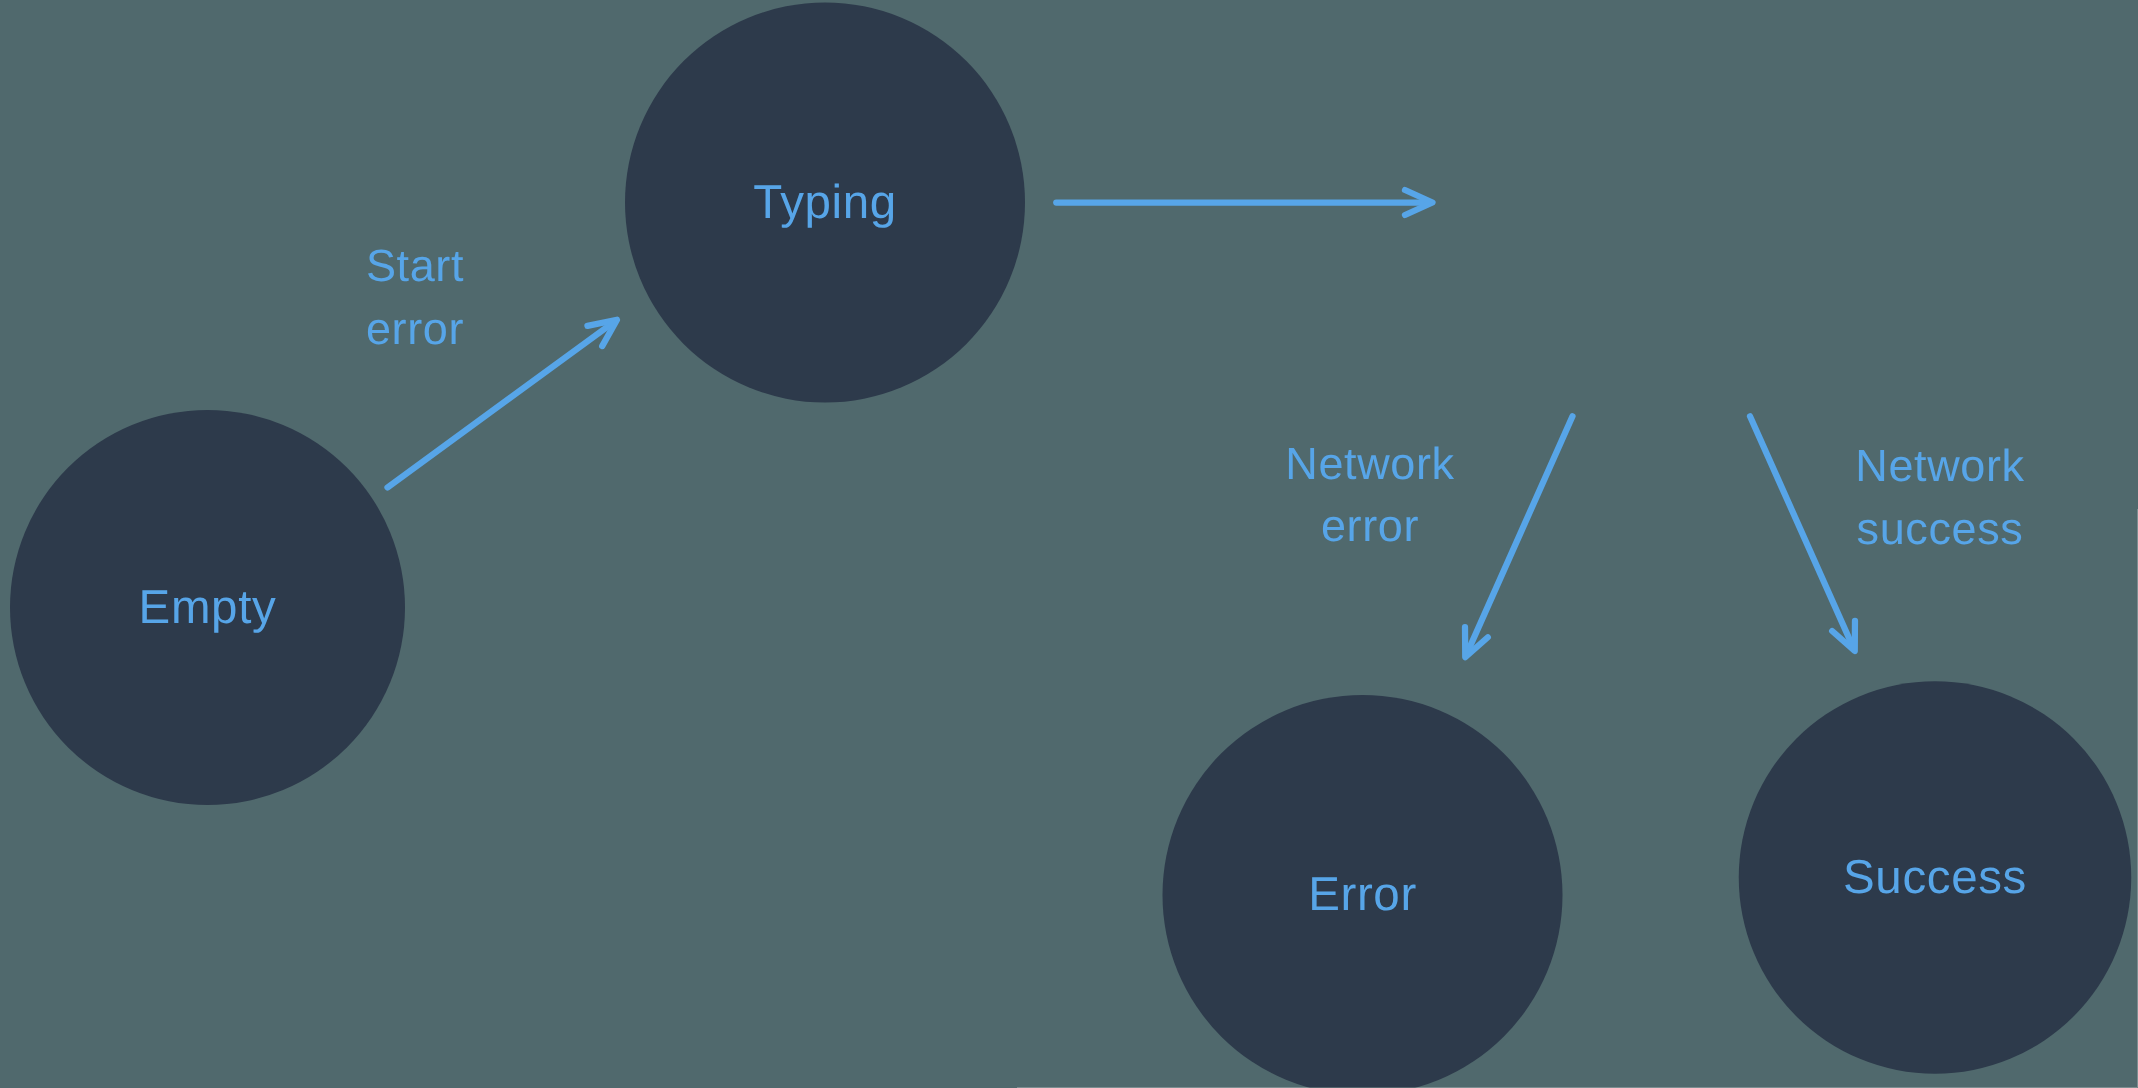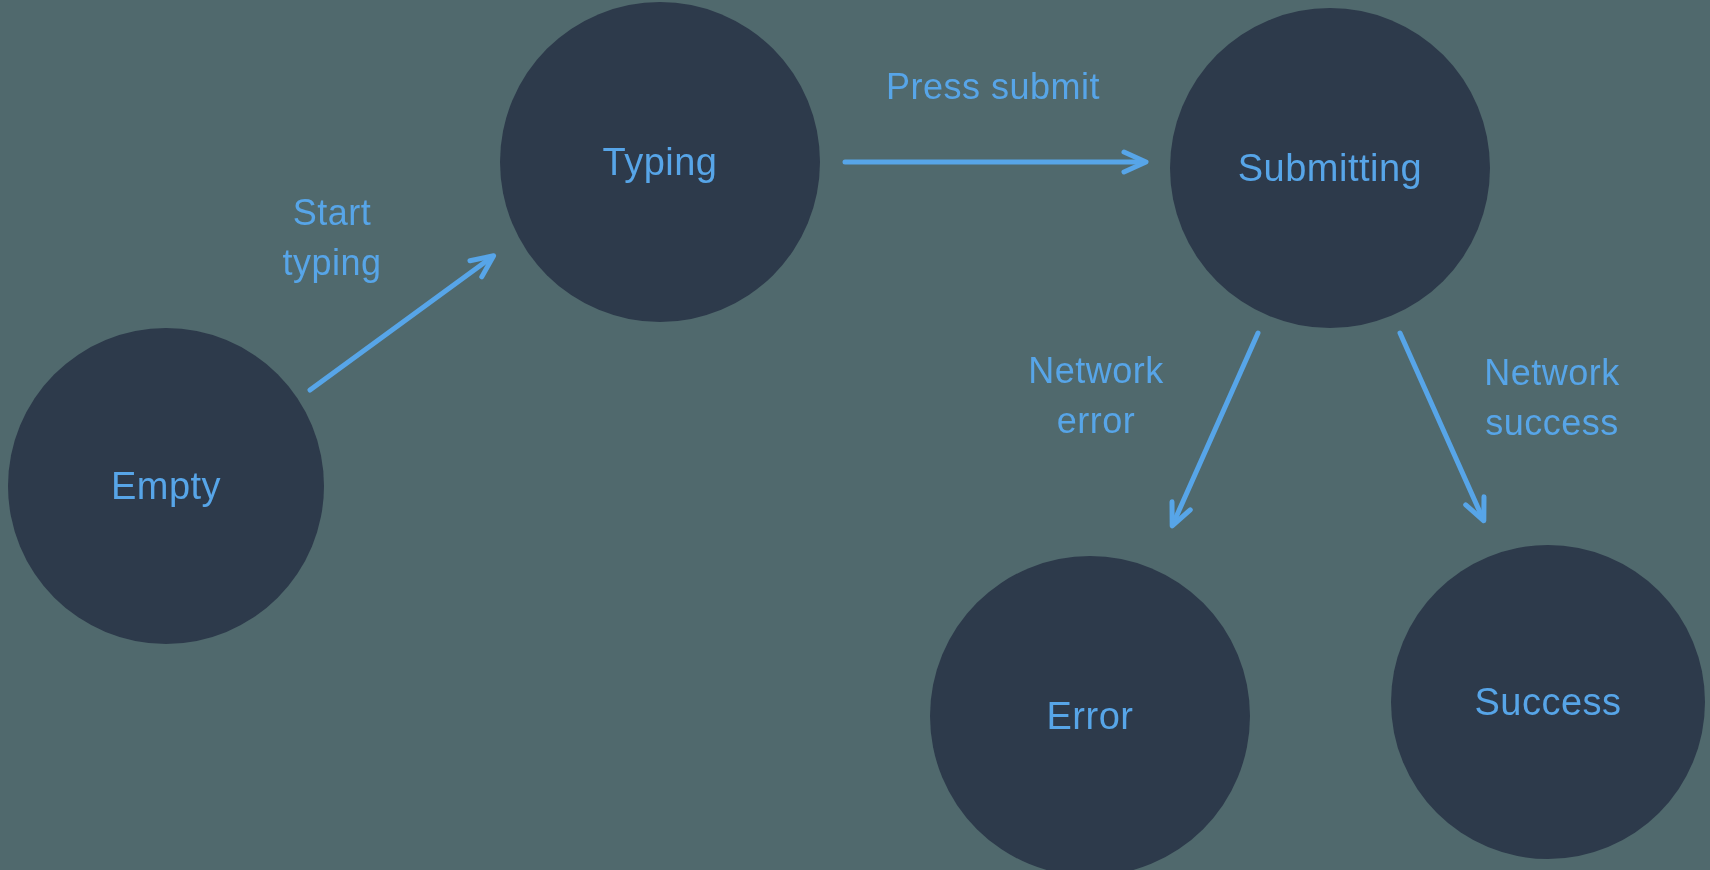--- a/index.html
+++ b/index.html
@@ -71,36 +71,32 @@
   </svg>
 
   <div class="node node-empty">
     <span>Empty</span>
   </div>
 
   <div class="node node-typing">
     <span>Typing</span>
   </div>
 
-  <div class="node node-submitting">
-    <span>Submitting</span>
-  </div>
 
   <div class="node node-error">
     <span>Error</span>
   </div>
 
   <div class="node node-success">
     <span>Success</span>
   </div>
 
   <div class="edge-label label-start-typing">Start
-typing</div>
+error</div>
 
-  <div class="edge-label label-press-submit">Press submit</div>
 
   <div class="edge-label label-network-error">Network
 error</div>
 
   <div class="edge-label label-network-success">Network
 success</div>
 
 </div>
 
 </body></html>

